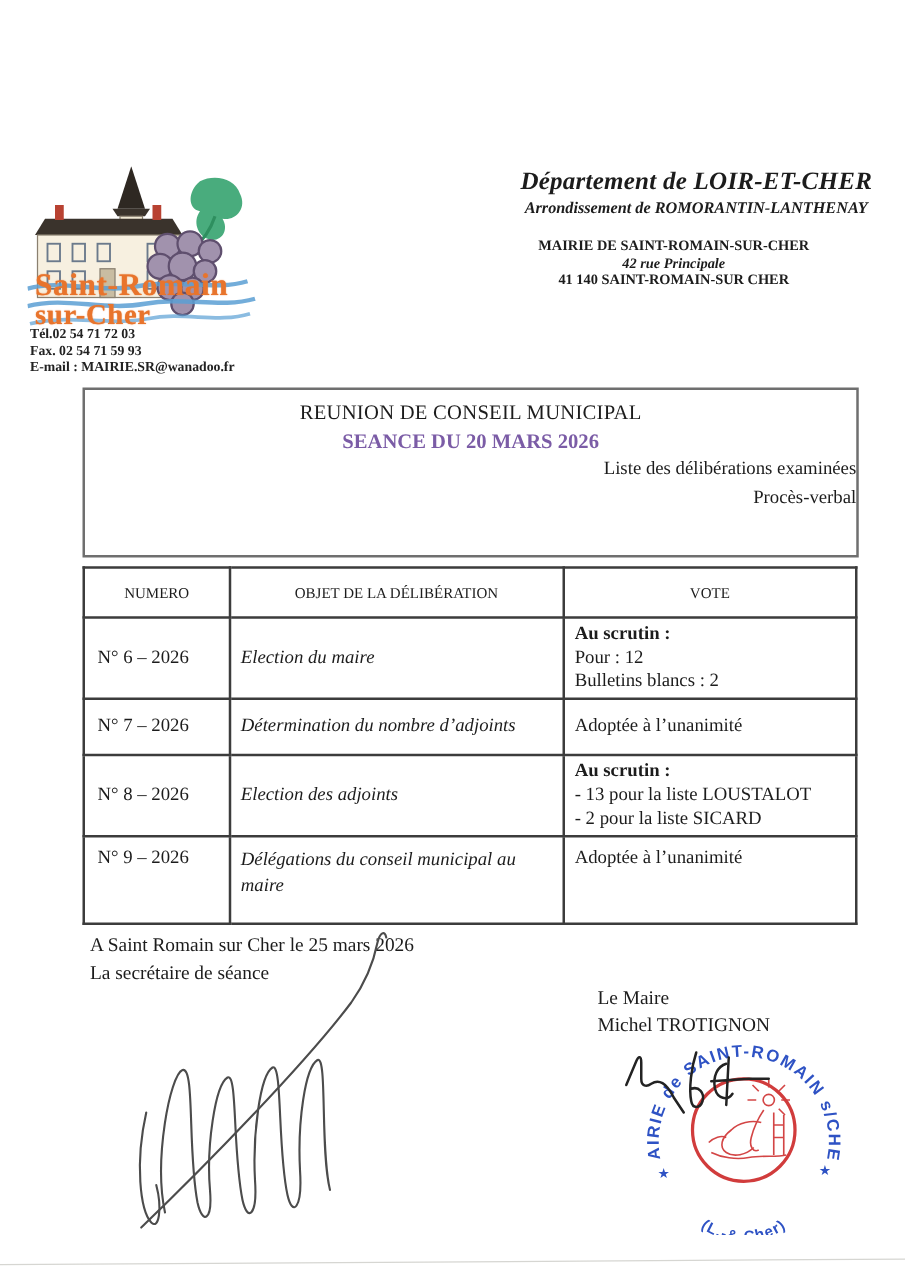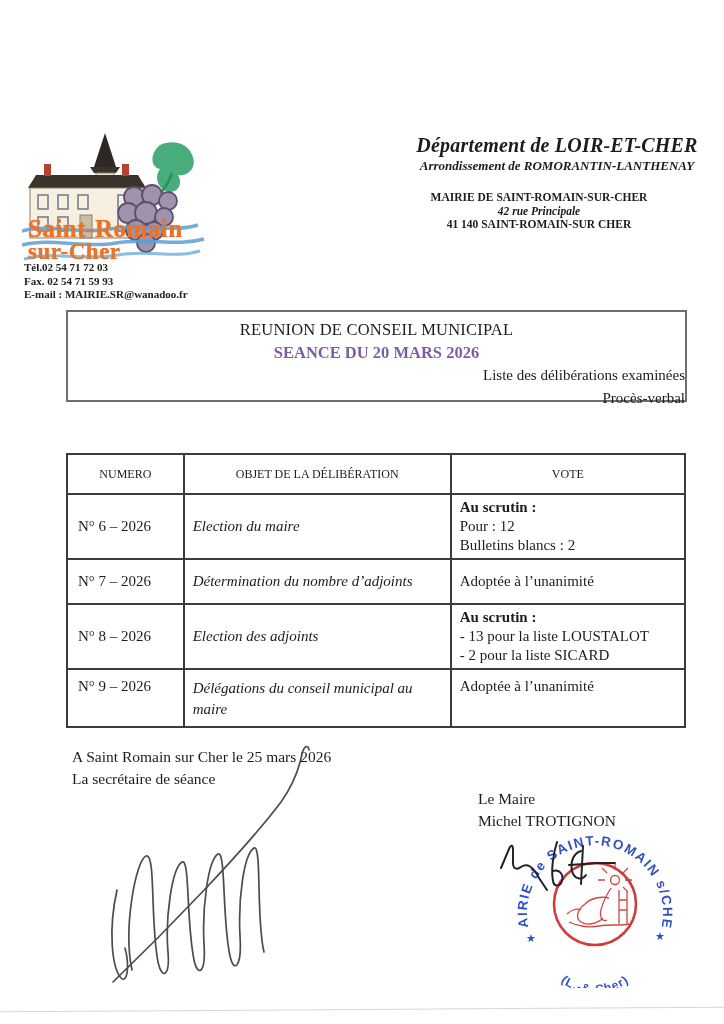--- a/index.html
+++ b/index.html
@@ -18,34 +18,34 @@
   .logo-contact { position:absolute; left:2px; top:128px; font-size:11px; line-height:13.5px;
     font-weight:bold; color:#222; white-space:nowrap; }
   
   .hdr-dept { position:absolute; left:398px; top:134px; width:318px; text-align:center; }
   .hdr-dept .d1 { font-size:20px; font-weight:bold; font-style:italic; letter-spacing:.2px; }
   .hdr-dept .d2 { font-size:13px; font-weight:bold; font-style:italic; margin-top:1px; }
   .hdr-mairie { position:absolute; left:393px; top:191px; width:292px; text-align:center;
     font-size:11.5px; font-weight:bold; line-height:13.5px; }
   .hdr-mairie .m2 { font-style:italic; }
   
-  .title-box { position:absolute; left:66px; top:310px; width:621px; height:92px;
+  .title-box { position:absolute; left:66px; top:310px; width:621px; height:136px;
     border:2px solid #6f6f6f; text-align:center; padding-top:7px; line-height:22.5px;font-family:Liberation Serif, serif; }
   .title-box .t1 { font-size:16.5px; letter-spacing:.2px; }
   .title-box .t2 { font-size:16.5px; font-weight:bold; }
   .title-box .t3, .title-box .t4 { font-size:15px;text-align:right; }
   
   table.delibs { position:absolute; left:66px; top:453px; width:620px;
     border-collapse:collapse; font-size:15px; }
   table.delibs th, table.delibs td { border:2px solid #3c3c3c; vertical-align:middle; }
   table.delibs th { font-weight:normal; font-size:12px; text-align:center; height:40px; }
   td.c-num { width:117px; padding-left:10px; }
   td.c-obj { width:268px; padding-left:8px; padding-right:4px;font-style:italic; }
   td.c-vote { width:235px; padding-left:8px; padding-right:2px; }
-  tr.r1 { height:57px; } tr.r2 { height:45px;padding-left:36px; } tr.r3 { height:62px; } tr.r4 { height:58px; }
+  tr.r1 { height:57px; } tr.r2 { height:45px;padding-left:36px; } tr.r3 { height:62px; } tr.r4 { height:70px; }
   .vote-stack { line-height:19px; padding:3px 0; }
   .vote-bold { font-weight:bold; }
   tr.r4 td { vertical-align:top; padding-top:8px; }
   tr.r4 td.c-obj { line-height:21px; }
   
   .closing-left { position:absolute; left:72px; top:746px; font-size:15.5px; line-height:21.5px; }
   .closing-right { position:absolute; left:478px; top:788px; font-size:15.5px; line-height:22px; }
   
   .sig-secretary { position:absolute; left:95px; top:738px; }
   .stamp-wrap { position:absolute; left:503px; top:818px; }

